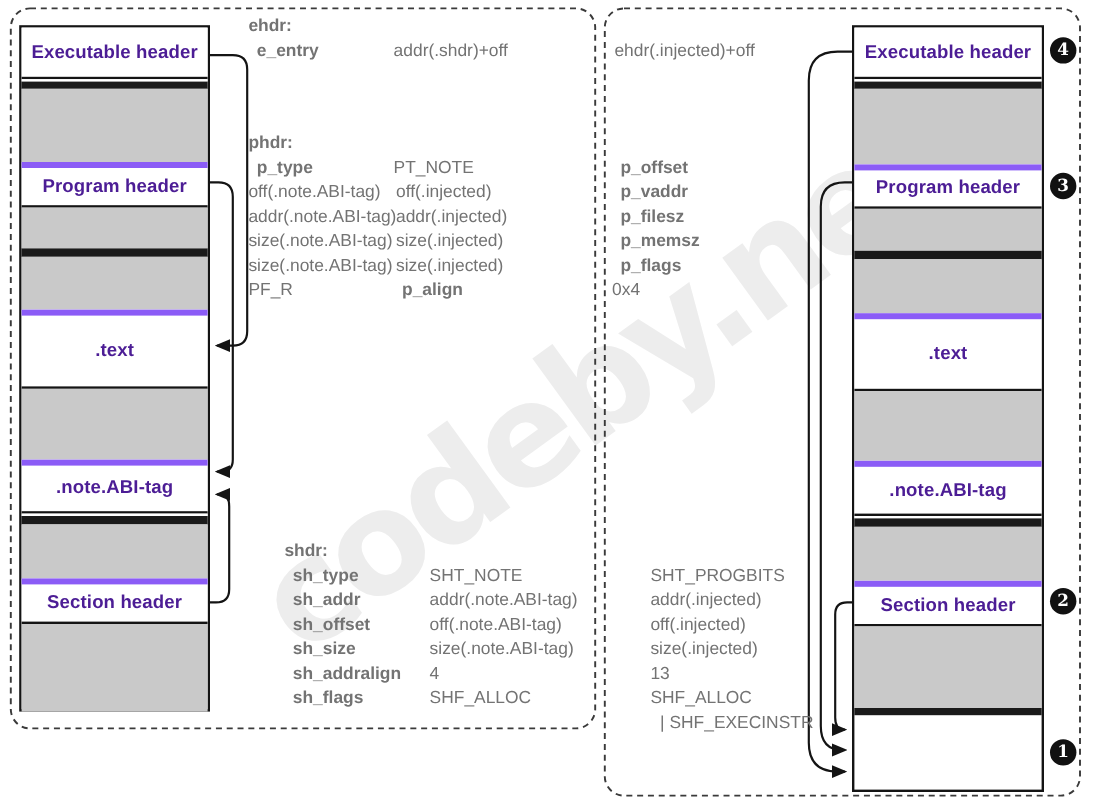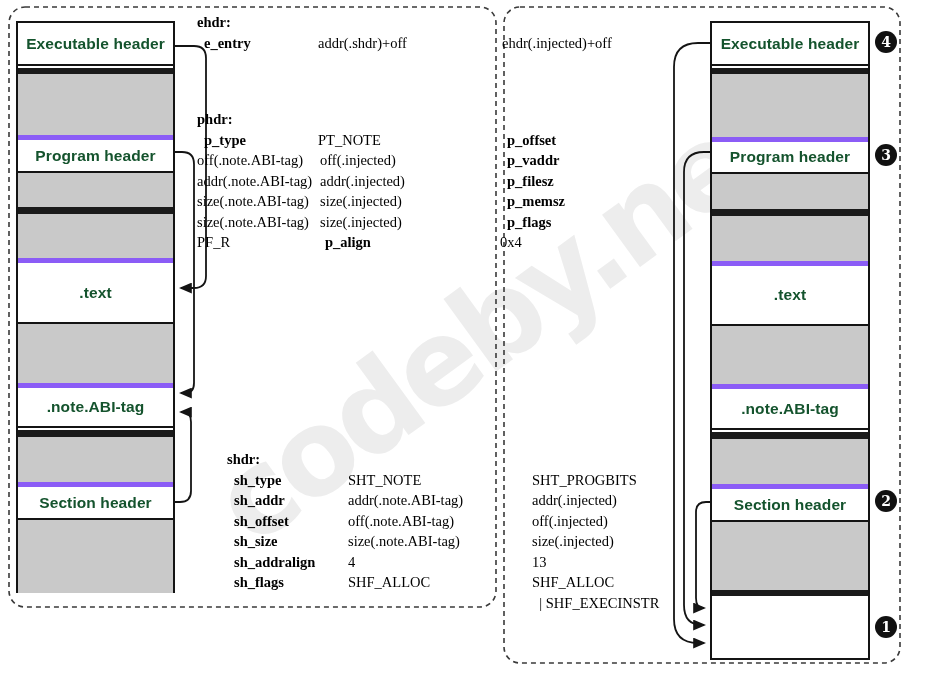--- a/index.html
+++ b/index.html
@@ -14,25 +14,25 @@
   .overlay{position:absolute;left:0;top:0;z-index:3;pointer-events:none;}
   
   .memcol{position:absolute;z-index:4;border:2px solid #141414;background:#fff;
           box-sizing:border-box;display:flex;flex-direction:column;}
   .seg{box-sizing:border-box;flex:0 0 auto;}
   .seg.gray{background:#c9c9c9;}
   .seg.band{background:#1a1a1a;}
   .seg.gap{background:#fff;}
   .seg.label{background:#fff;border-top:5px solid #8b5cf6;border-bottom:2px solid #141414;
              display:flex;align-items:center;justify-content:center;}
-  .seg.label span{font-weight:bold;font-size:15.5px;color:#14532d;letter-spacing:0.1px;}
+  .seg.label span{font-weight:bold;font-size:15.5px;color:#4c1d95;letter-spacing:0.1px;}
   
-  .fgroup{position:absolute;left:197px;display:grid;grid-template-columns:121px 182px 186px;
-          font-family:Liberation Serif, serif;font-size:14.5px;line-height:20.5px;
-          color:#000000;white-space:pre;z-index:5;}
+  .fgroup{position:absolute;left:207px;display:grid;grid-template-columns:121px 182px 186px;
+          font-family:Liberation Sans, sans-serif;font-size:14.5px;line-height:20.5px;
+          color:#737373;white-space:pre;z-index:5;}
   .fhead{grid-column:1 / -1;font-weight:bold;}
   .fname{padding-left:7px;font-weight:bold;}
   .fold{}
   .fnew{padding-left:2px;}
   
   .badge{position:absolute;left:875px;width:22px;height:22px;border-radius:50%;
          background:#111;color:#fff;display:flex;align-items:center;justify-content:center;
          font-family:"DejaVu Serif",serif;font-weight:bold;font-size:14px;z-index:6;}
 </style>
 </head>

